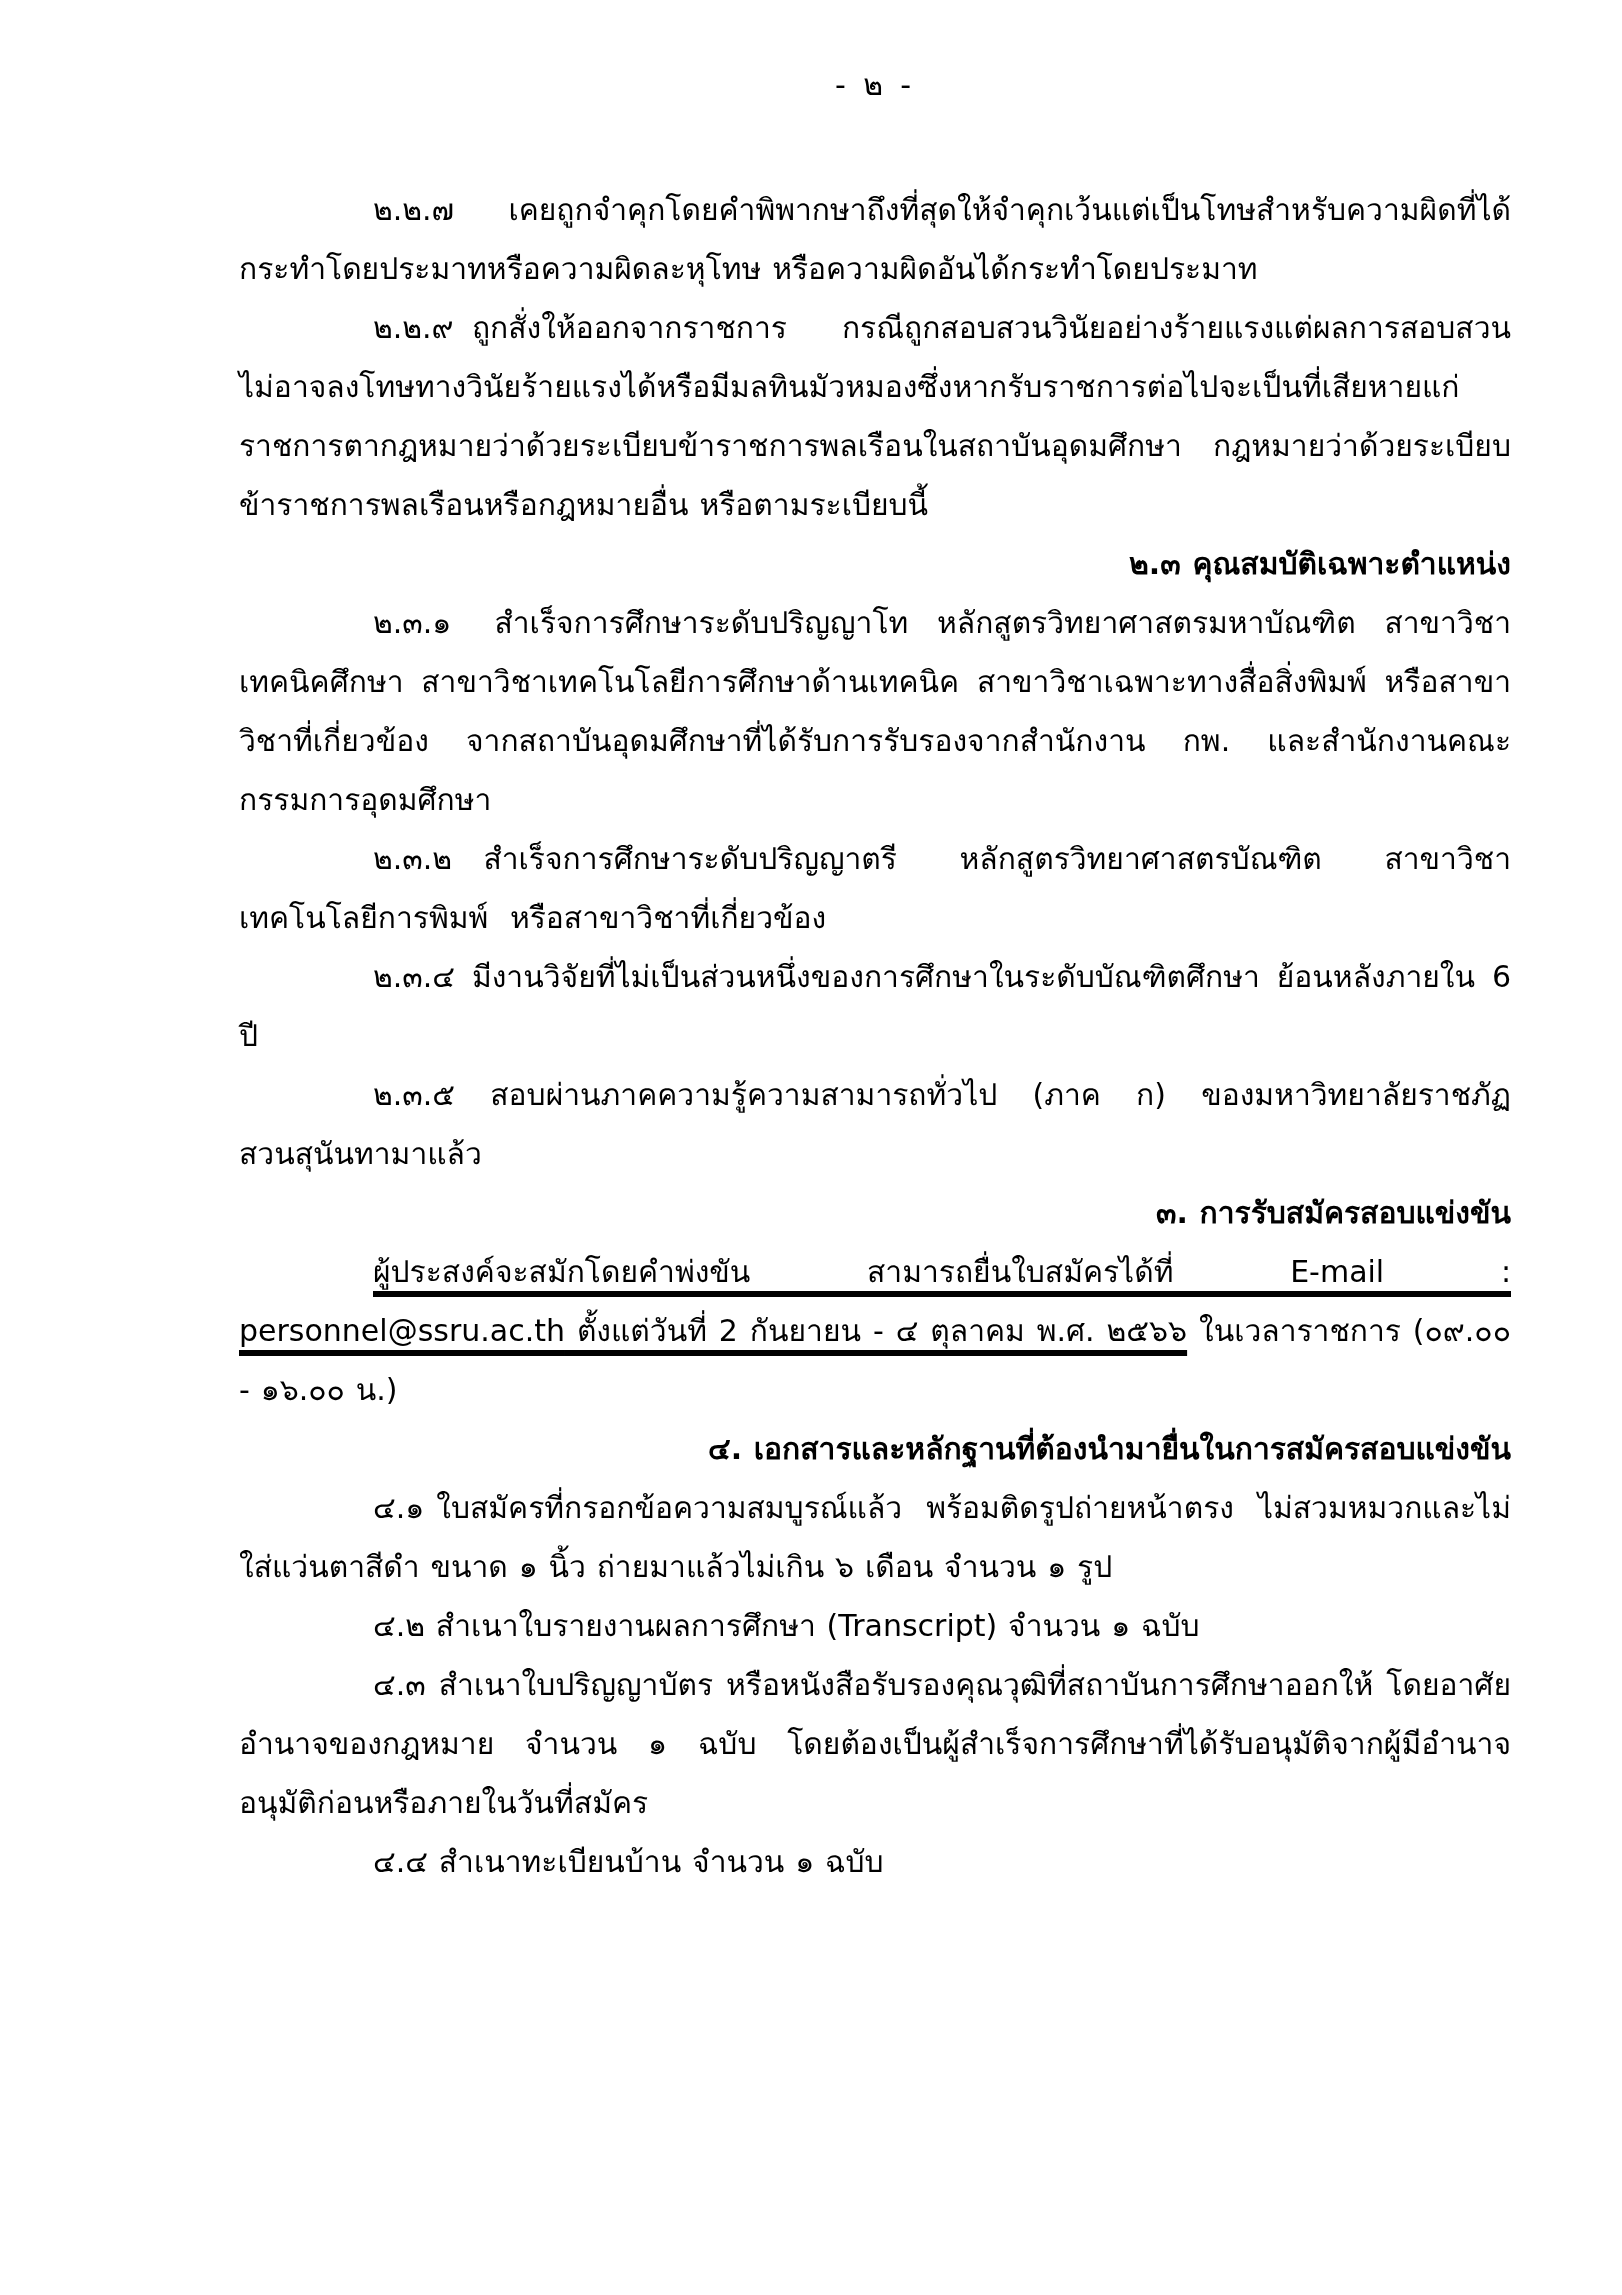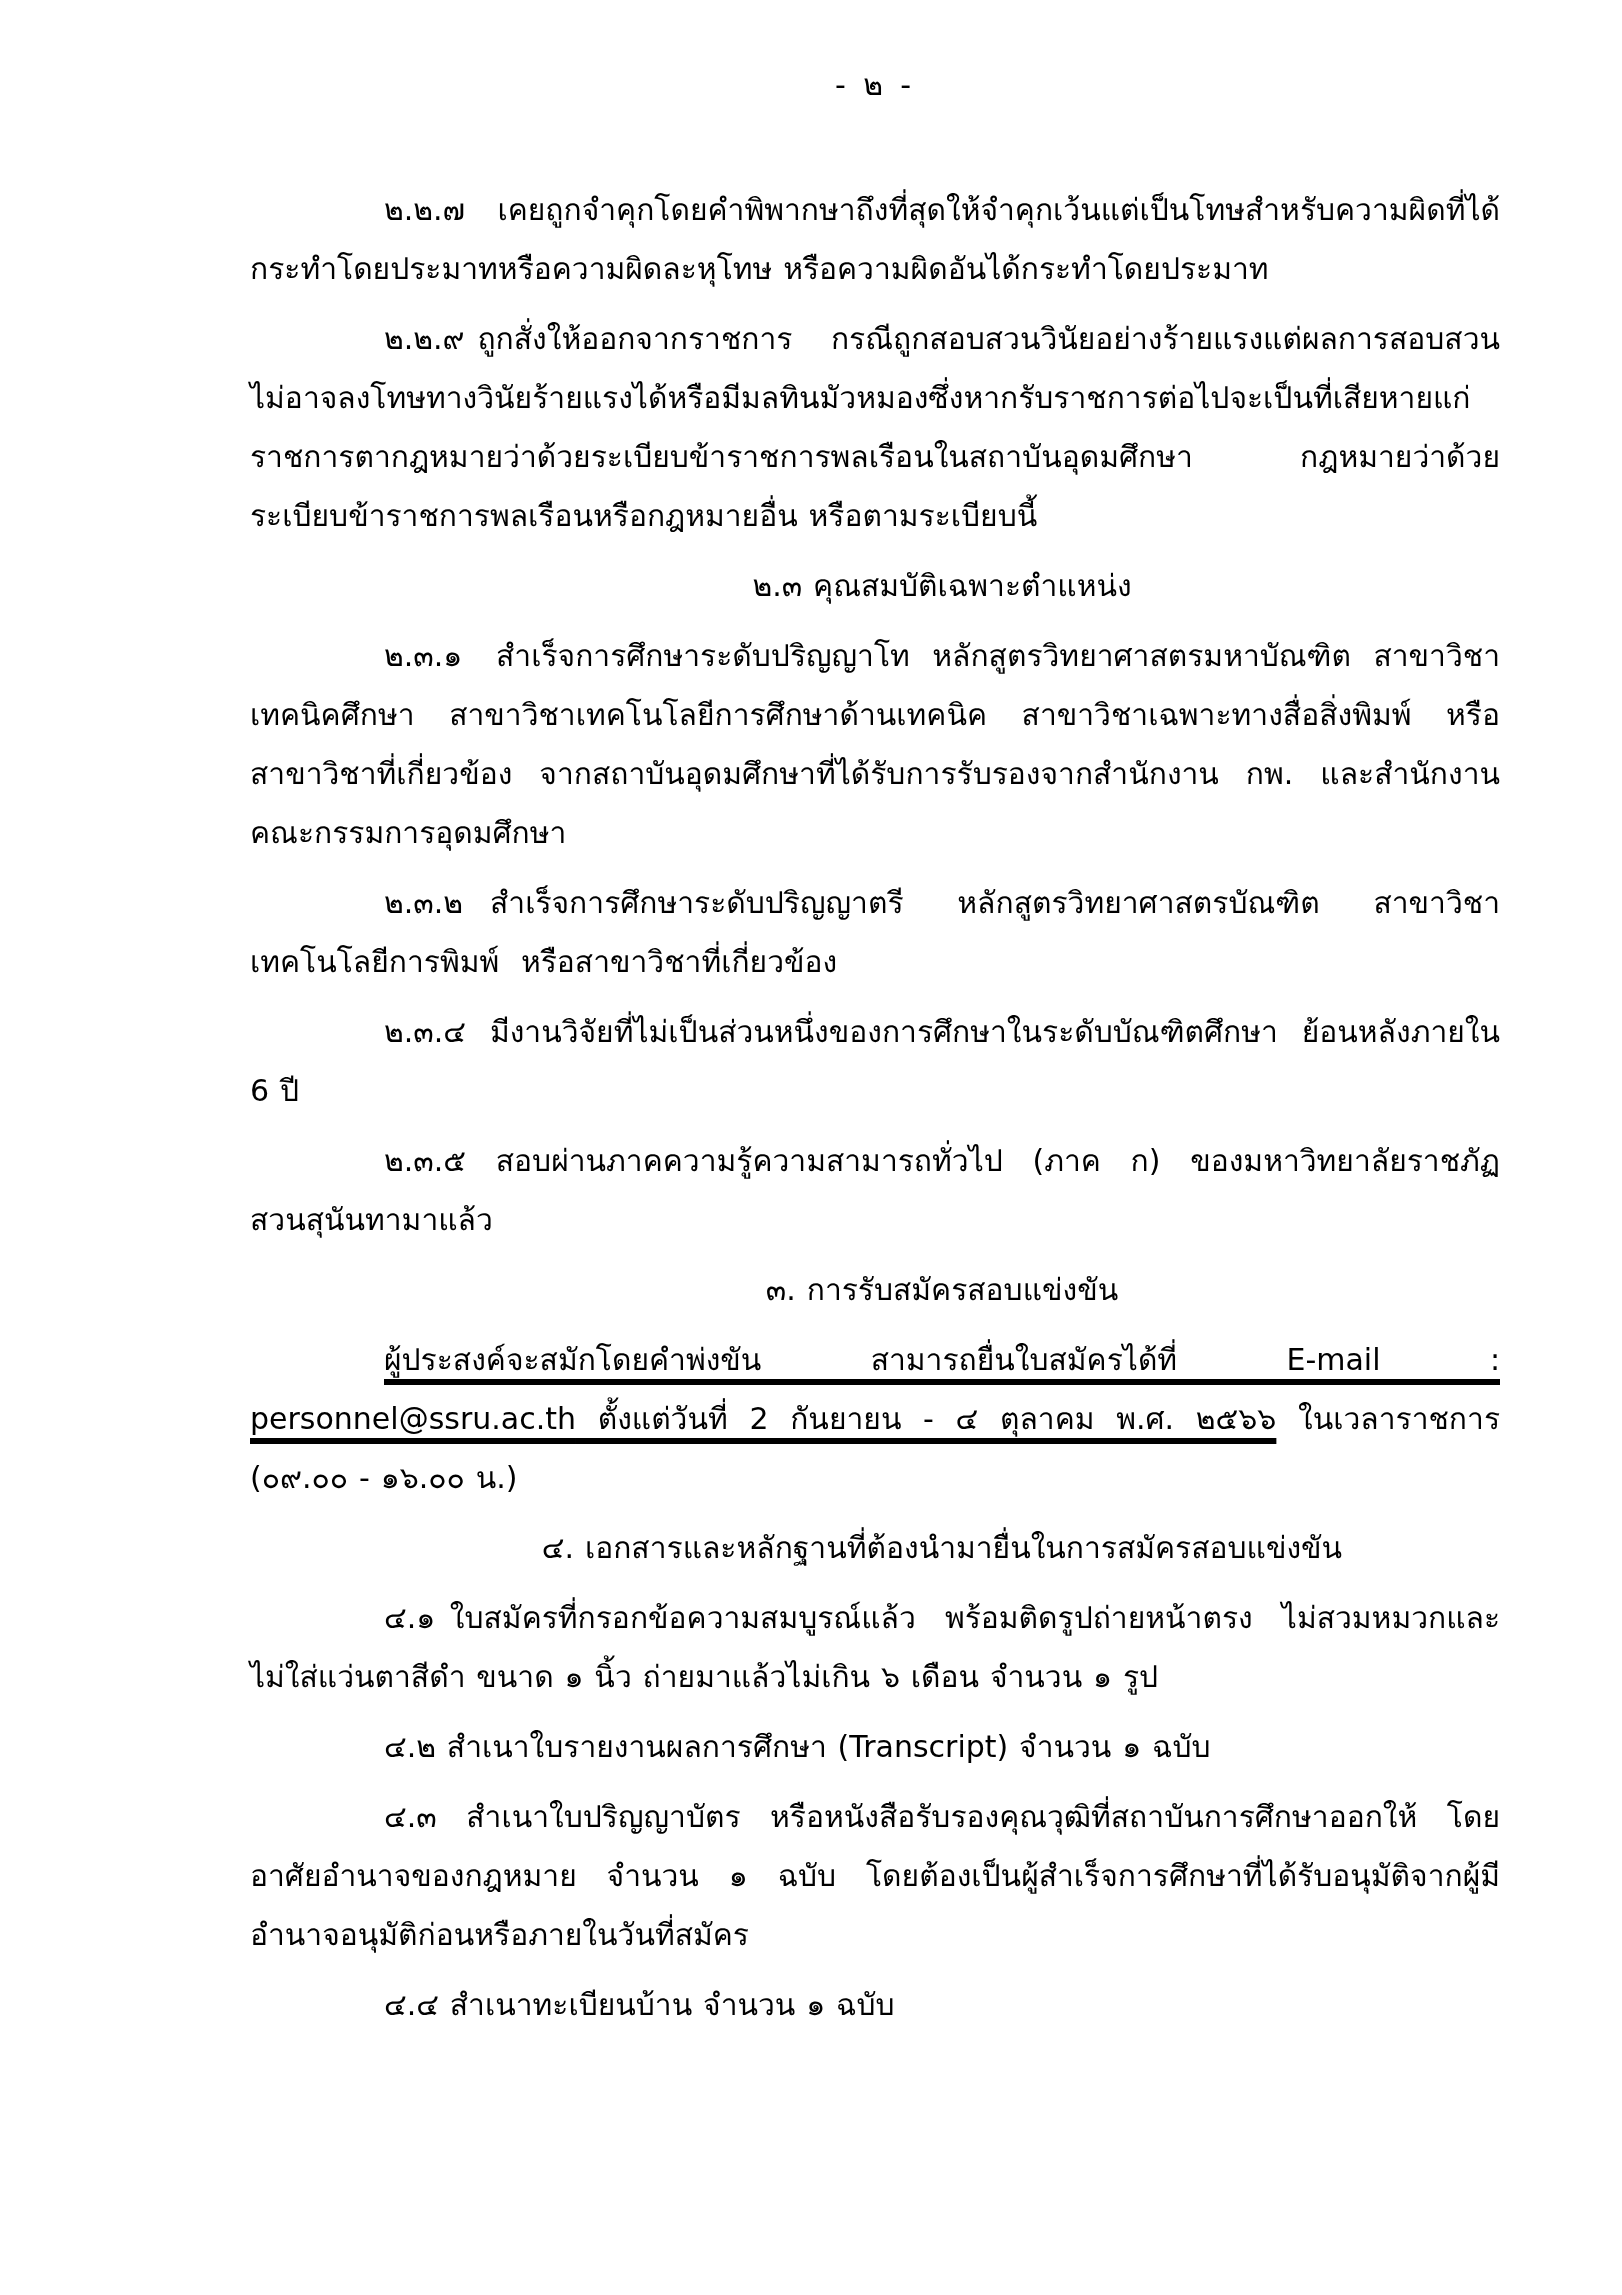--- a/index.html
+++ b/index.html
@@ -19,30 +19,30 @@
   .pagenum {
     font-size: 30px;
     line-height: 46px;
     text-align: center;
     letter-spacing: 3.9px;
     margin: 0 0 72px 0;
   }
   .para {
     font-size: 30px;
     line-height: 59px;
-    margin: 11px;
+    margin: 0;
     text-align: justify;
     word-spacing: 1.3px;
   }
   .indent {
     text-indent: 134px;
   }
   .heading {
-    font-weight: 400;
-    text-align: center;
+    font-weight: 700;
+    text-align: right;
   }
   .u {
     text-decoration: underline;
     text-decoration-thickness: 5.9px;
     text-underline-offset: 9.2px;
     text-decoration-skip-ink: none;
   }
 </style>
 </head>
 <body>

